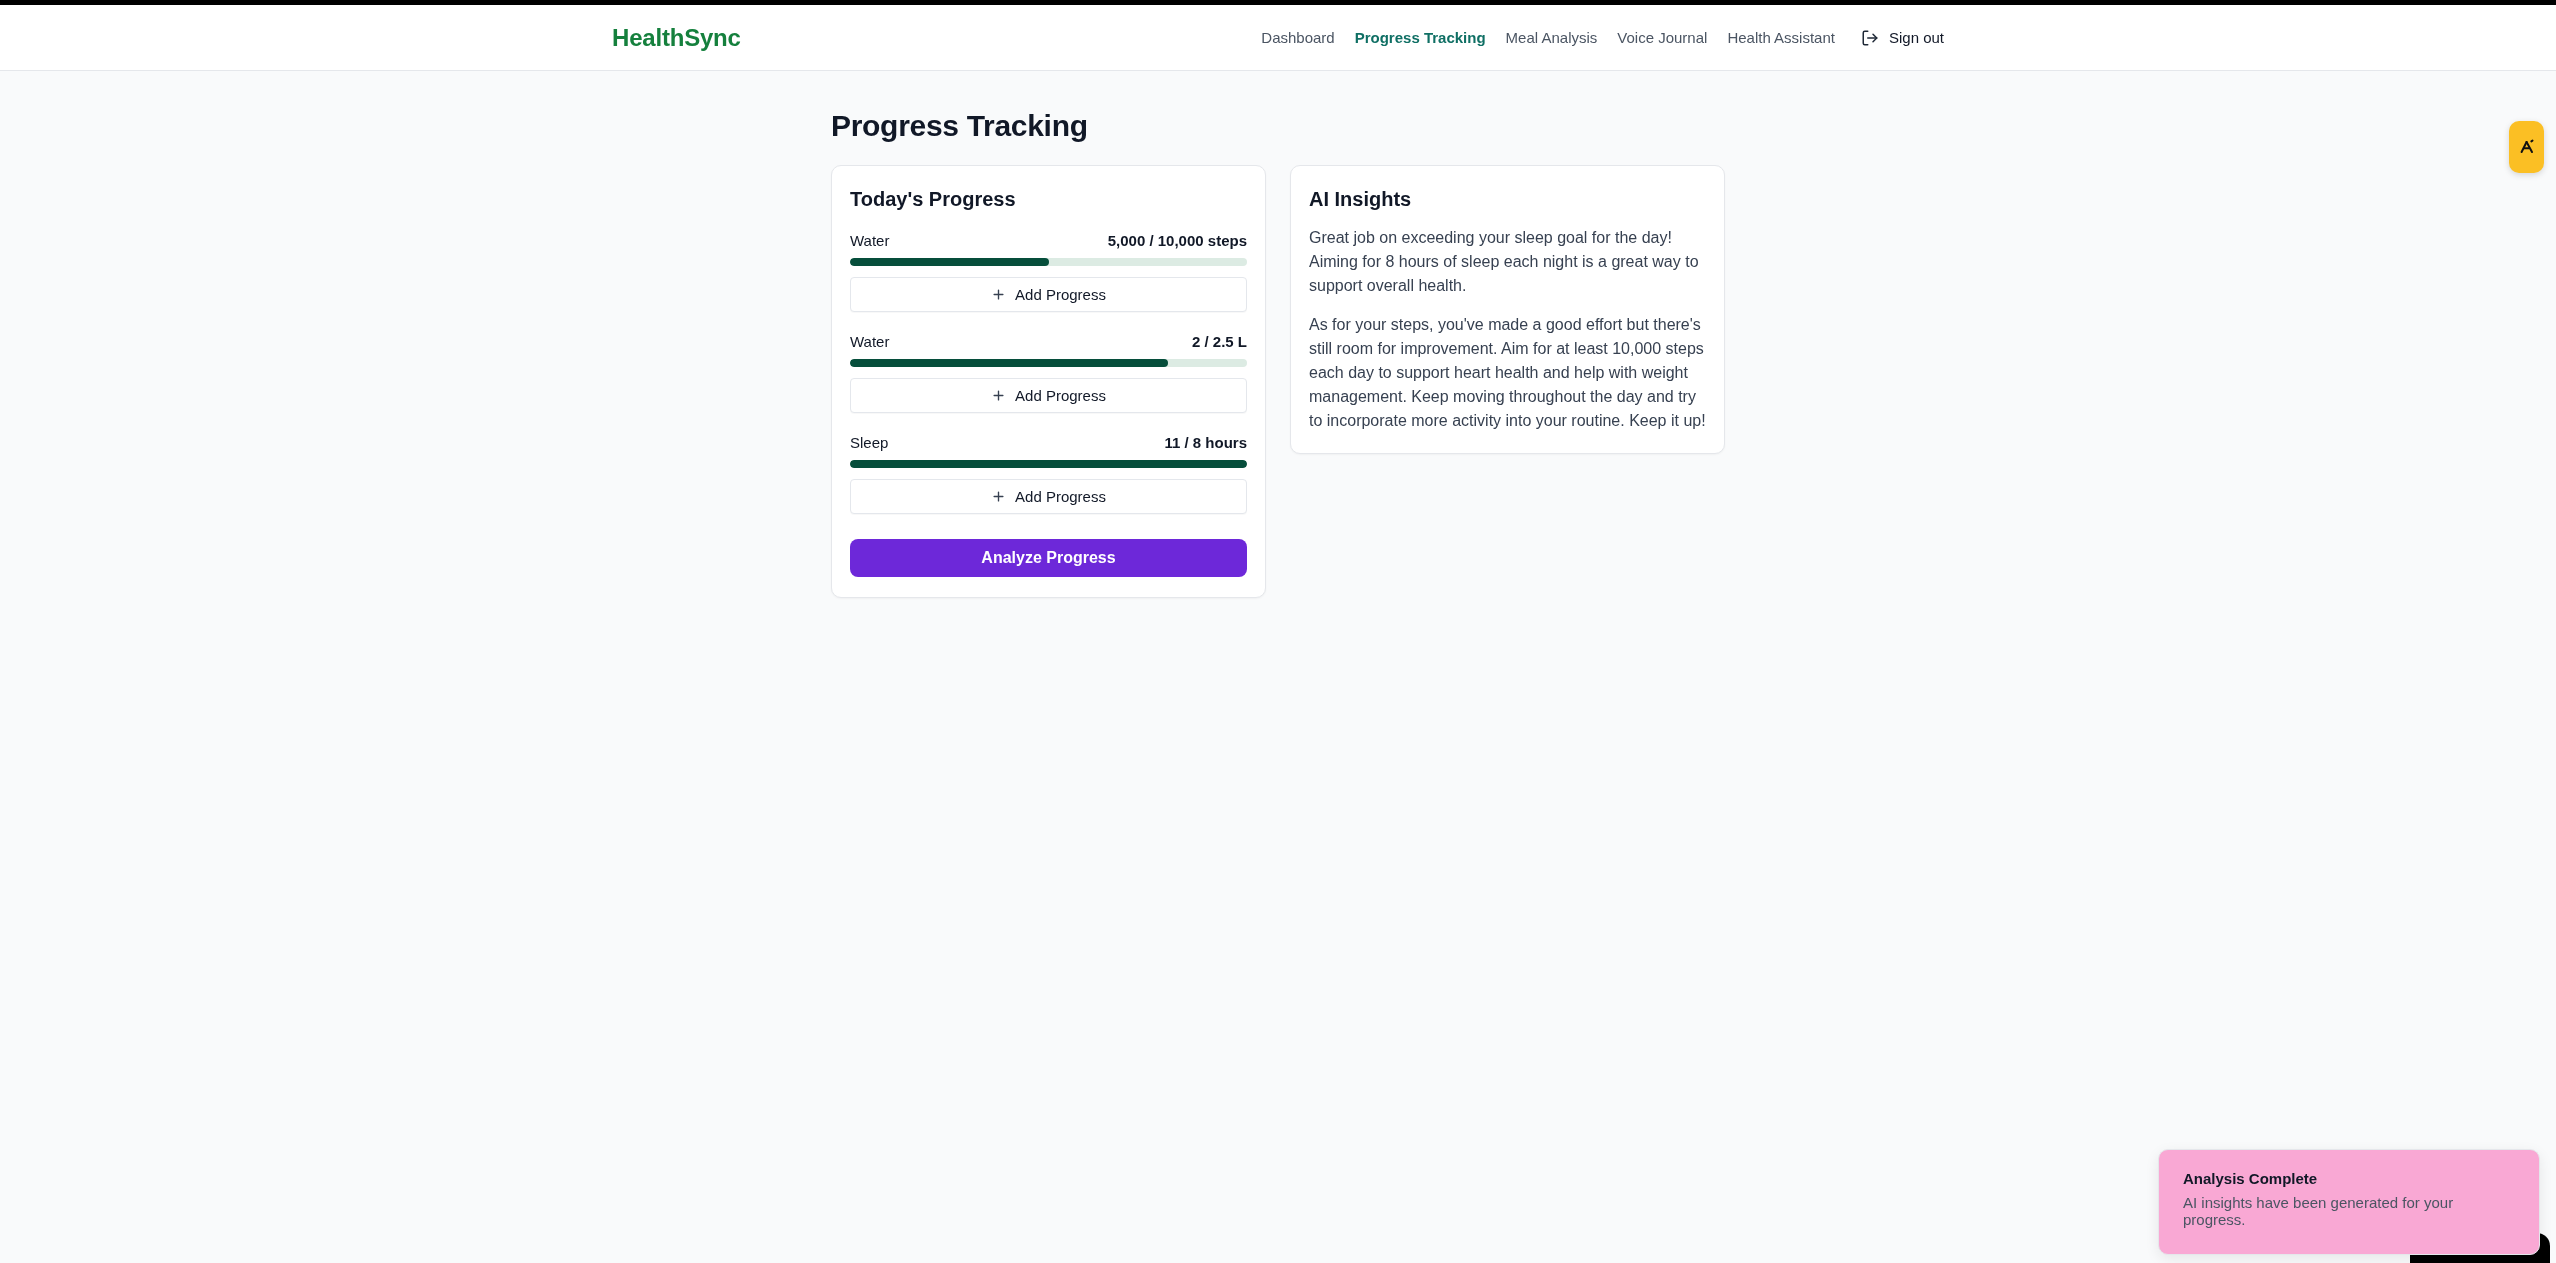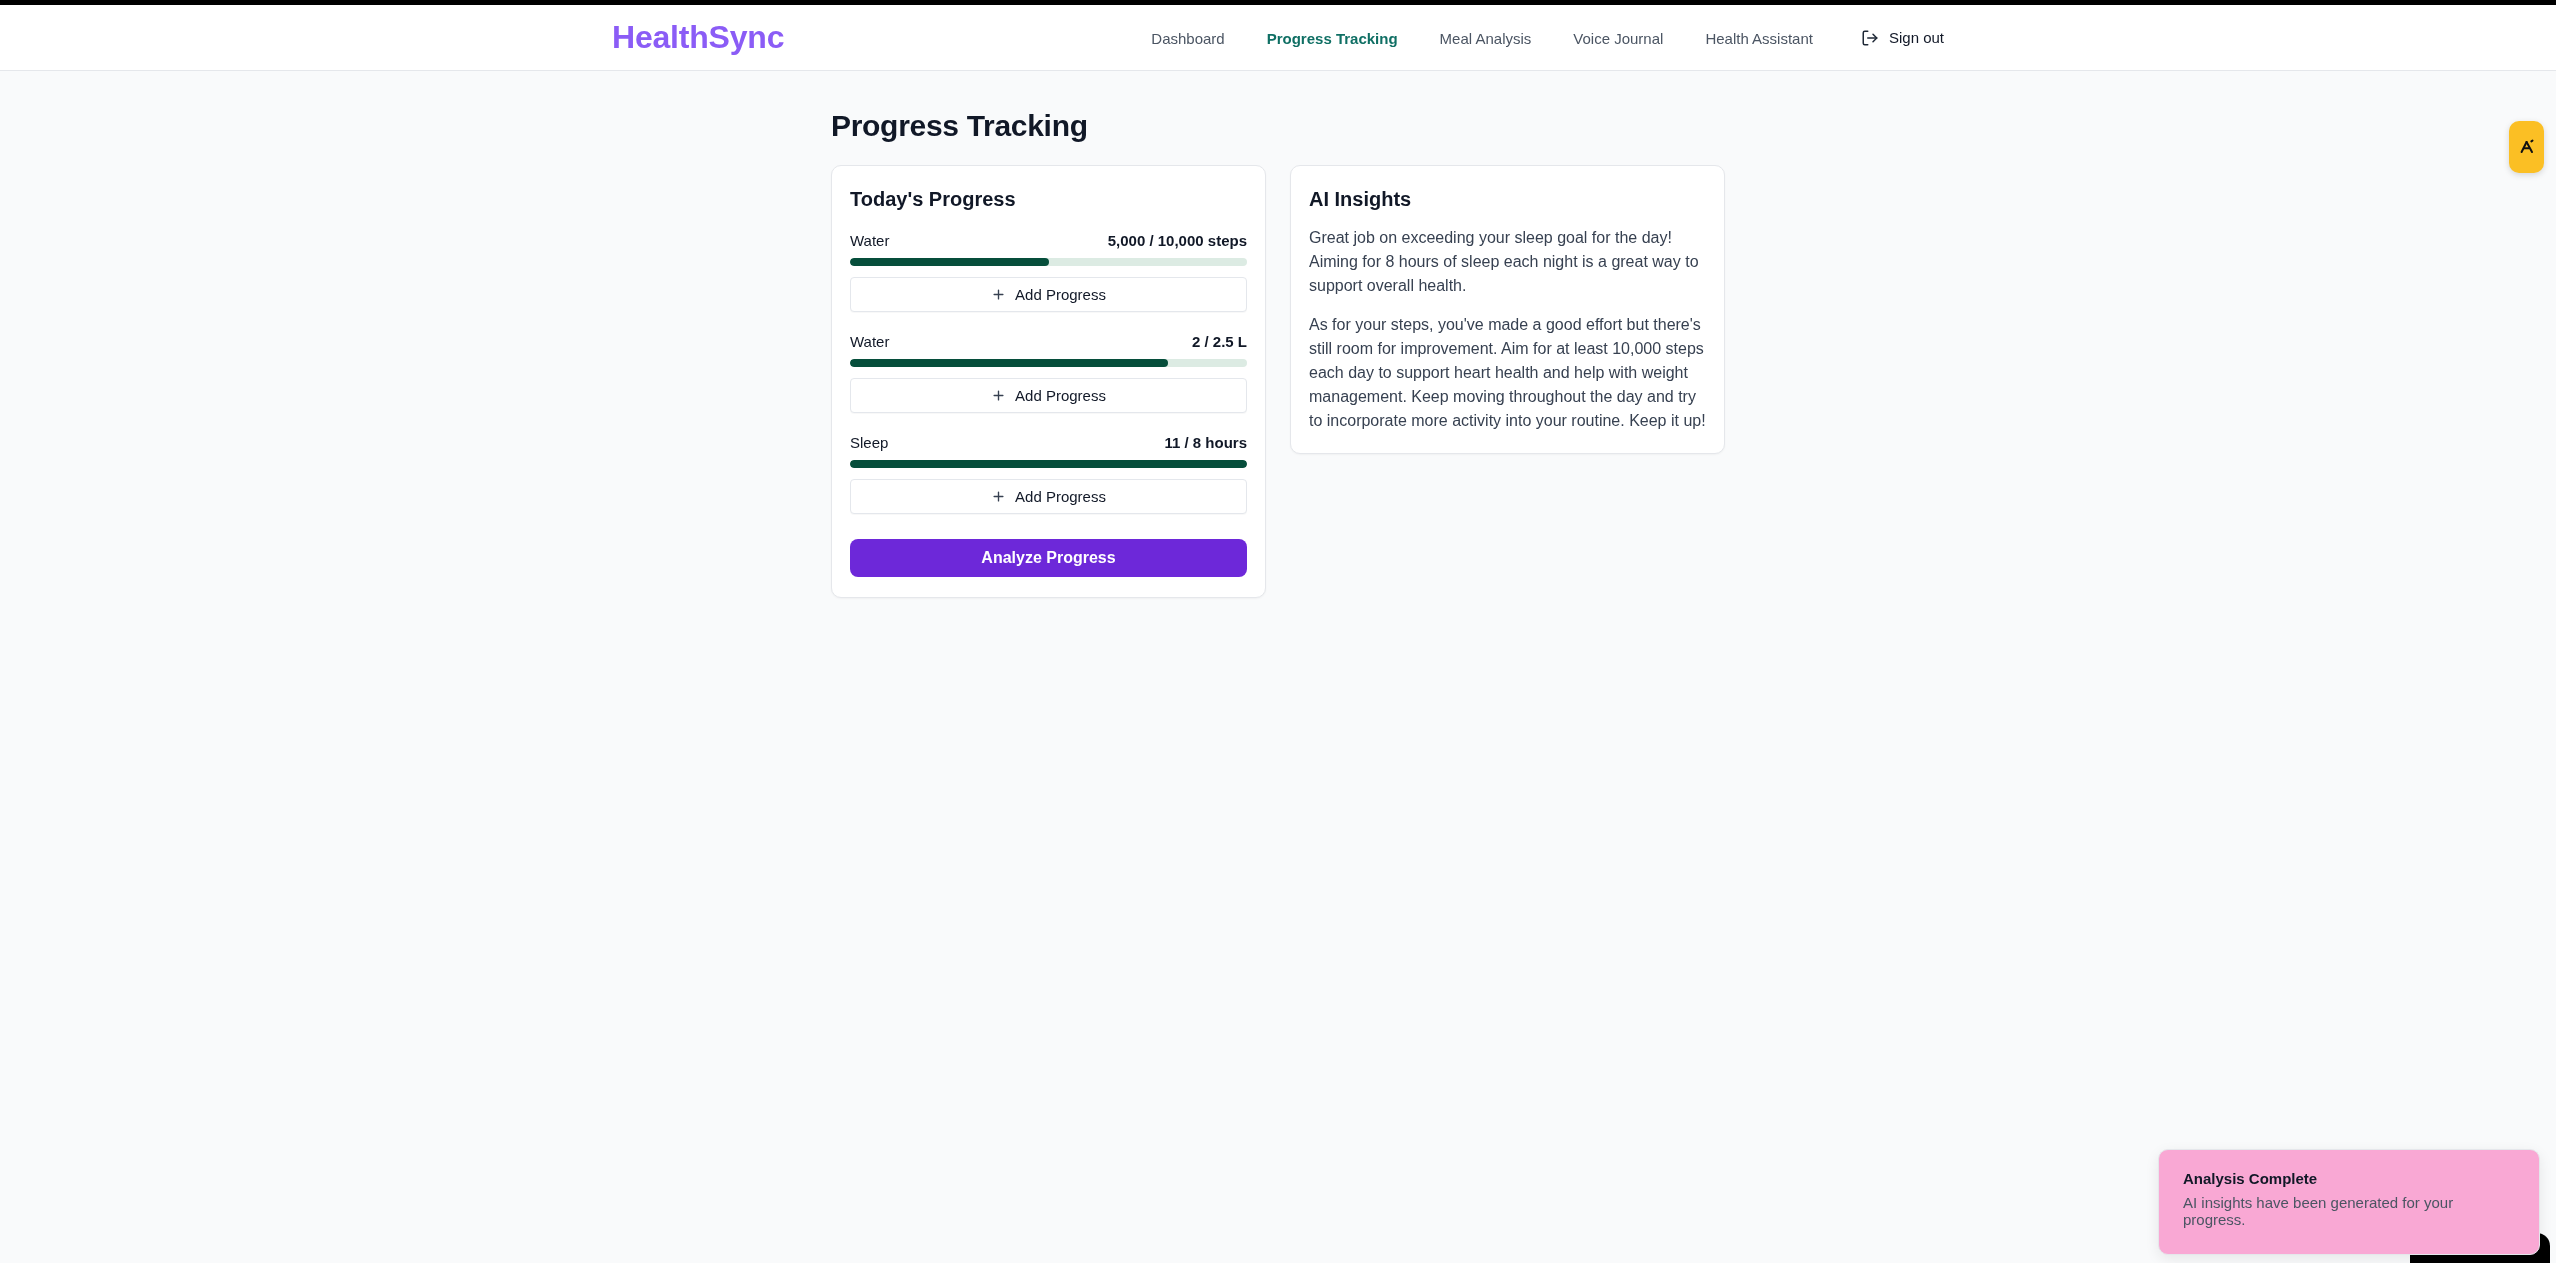--- a/index.html
+++ b/index.html
@@ -16,22 +16,22 @@
   
   .navbar {
     height: 66px; background: #fff;
     border-bottom: 1px solid #e5e7eb;
   }
   .navbar-inner {
     max-width: 1340px; height: 100%;
     margin: 0 auto; padding: 0 4px;
     display: flex; align-items: center; justify-content: space-between;
   }
-  .brand { font-size: 32px; font-weight: 700; color: #8b5cf6; letter-spacing: -0.2px; }
-  .nav-links { display: flex; align-items: flex-end; gap: 42px; }
+  .brand { font-size: 24px; font-weight: 700; color: #15803d; letter-spacing: -0.2px; }
+  .nav-links { display: flex; align-items: center; gap: 20px; }
   .nav-link { font-size: 15px; color: #4b5563; cursor: pointer; text-decoration: none; }
   .nav-link.active { color: #0f6f64; font-weight: 600; }
   .signout { display: flex; align-items: center; gap: 10px; margin-left: 6px; cursor: pointer; }
   .signout svg { width: 18px; height: 18px; stroke: #1f2937; }
   .signout-label { font-size: 15px; font-weight: 500; color: #111827; }
 
   
   .main { width: 894px; margin: 0 auto; padding-top: 38px; }
   .page-title { font-size: 30px; font-weight: 700; color: #111827; letter-spacing: -0.3px; }
   .cards-row { display: flex; gap: 24px; margin-top: 22px; align-items: flex-start; }

